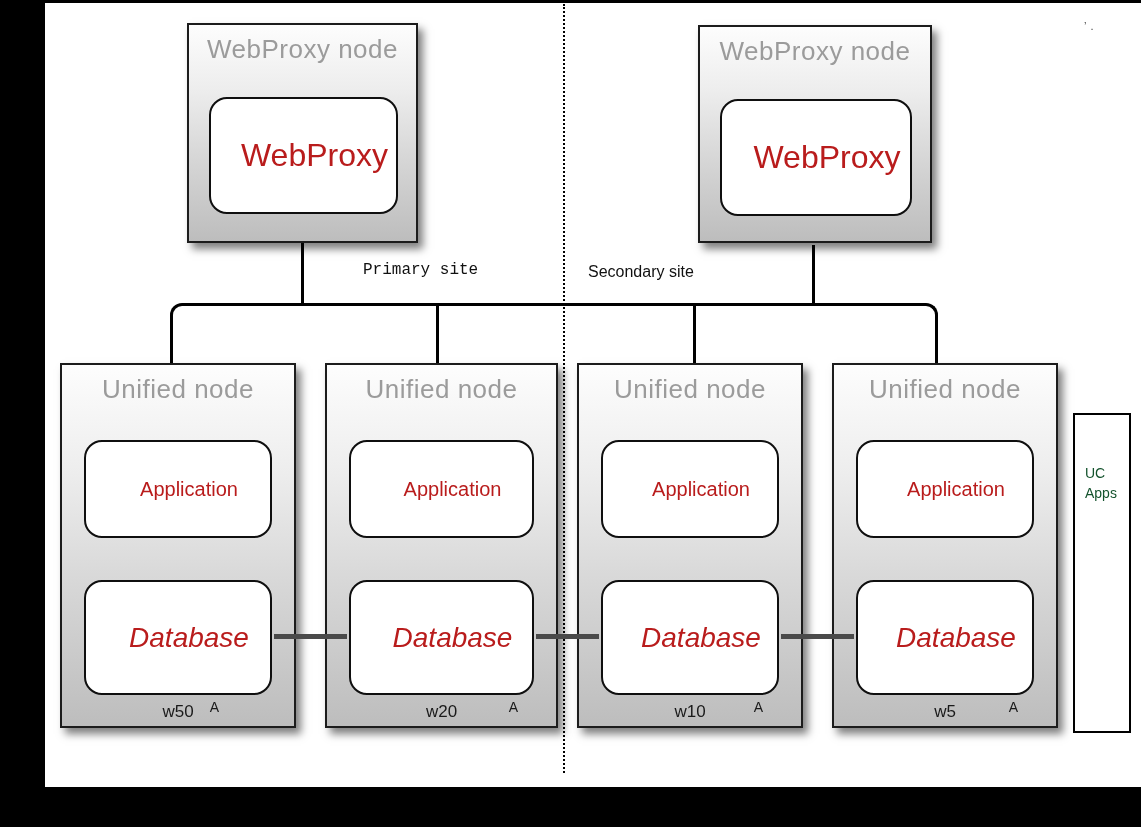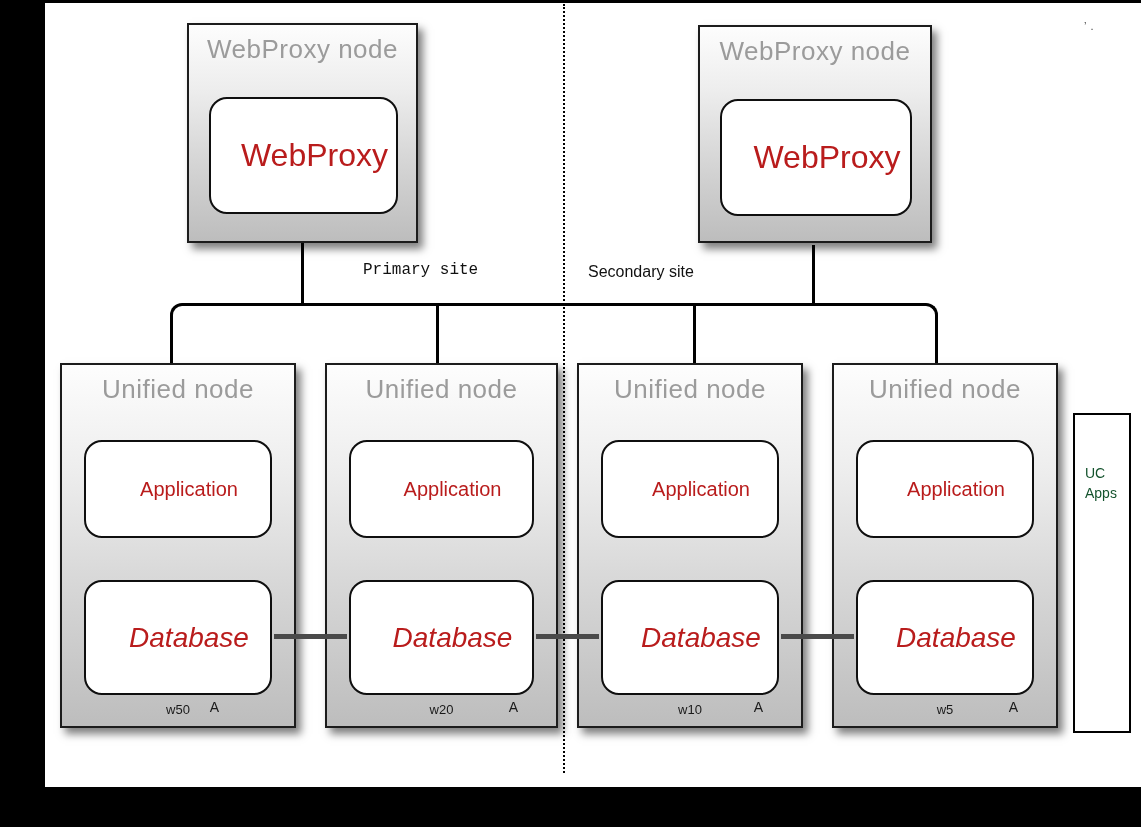--- a/index.html
+++ b/index.html
@@ -15,21 +15,21 @@
   .node-title{position:absolute;left:0;right:0;top:9px;text-align:center;
               color:#9b9b9b;font-size:26px;letter-spacing:.5px;}
   .inner-box{position:absolute;box-sizing:border-box;background:#fff;
              border:2.5px solid #0f0f0f;border-radius:18px;
              display:flex;align-items:center;justify-content:center;color:#b91c1c;padding-left:22px;}
   .wp-inner{left:20px;right:18px;top:72px;height:117px;font-size:32px;}
   .app-box{left:22px;right:22px;top:75px;height:98px;font-size:20px;}
   .db-box{left:22px;right:22px;top:215px;height:115px;font-size:28px;font-style:italic;}
 
   .bottom-labels{position:absolute;left:0;right:0;bottom:6px;height:18px;color:#1a1a1a;}
-  .weight{position:absolute;left:0;right:0;text-align:center;font-size:13px;}
+  .weight{position:absolute;left:0;right:0;text-align:center;font-size:17px;}
   .marker{position:absolute;right:38px;top:-3px;font-size:14px;}
 
   
   .vline{position:absolute;width:3px;background:#000;}
   .bus{position:absolute;left:170px;top:303px;width:768px;height:60px;box-sizing:border-box;
        border-top:3px solid #000;border-left:3px solid #000;border-right:3px solid #000;
        border-radius:12px 12px 0 0;}
   .divider{position:absolute;left:563px;top:4px;height:769px;width:0;
            border-left:2px dotted #000;}
   .db-link{position:absolute;top:634px;height:5px;background:#4a4a4a;}

